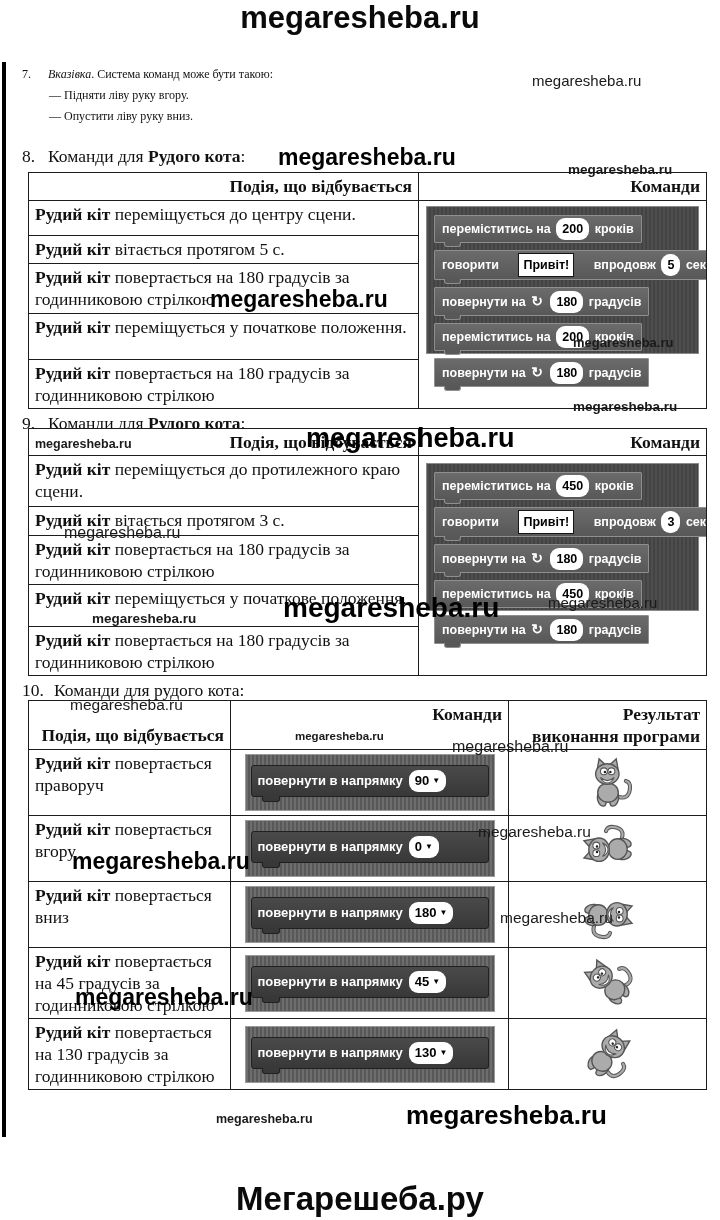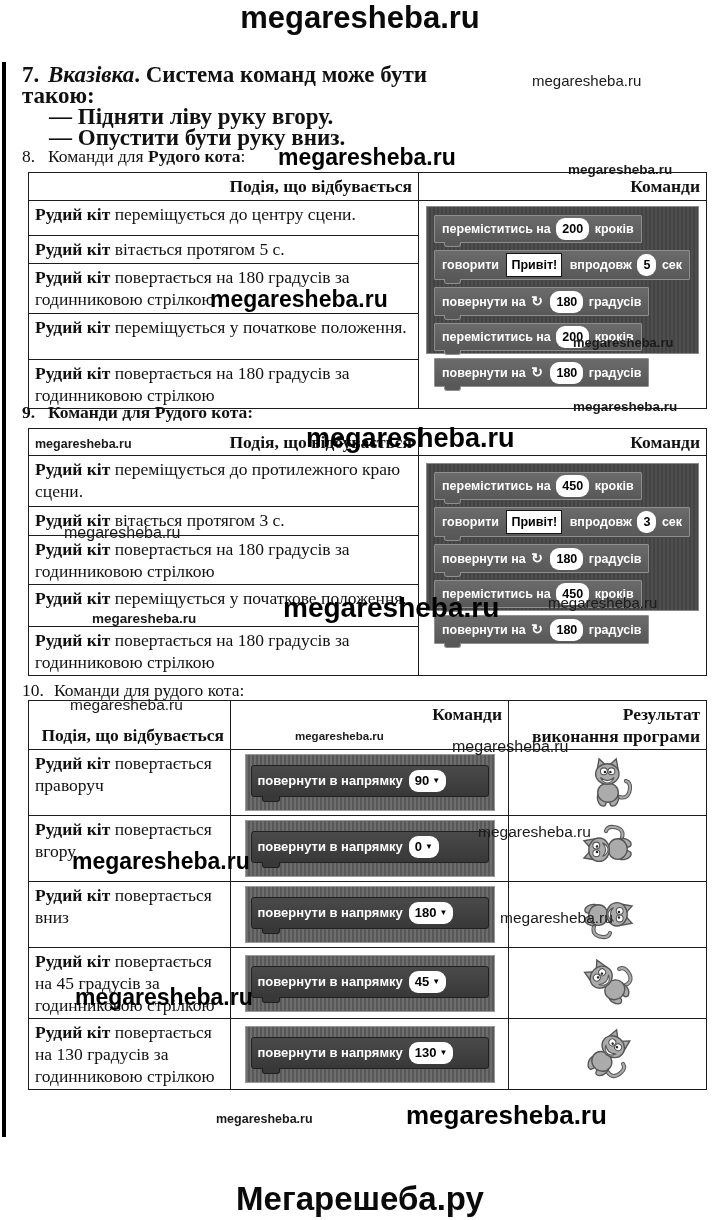--- a/index.html
+++ b/index.html
@@ -13,21 +13,21 @@
              font-family:"Liberation Sans",sans-serif;font-weight:bold;font-size:33px;color:#0a0a0a;}
 
   .vline{position:absolute;left:2px;top:62px;width:4px;height:1075px;background:#000;}
 
   
   .wm{position:absolute;font-family:"Liberation Sans",sans-serif;color:#1a1a1a;white-space:nowrap;z-index:30;}
   .wm-b{font-weight:bold;color:#000;}
   .wm-s{font-weight:600;}
 
   
-  .sec7{position:absolute;left:22px;top:64px;width:480px;font-size:23px;line-height:21px;font-weight:bold;}
+  .sec7{position:absolute;left:22px;top:64px;width:480px;font-size:12px;line-height:21px;}
   .num{display:inline-block;width:26px;}
   .bullets{margin-left:27px;}
   .it{font-style:italic;}
   .item-title{position:absolute;left:22px;font-size:17.5px;}
 
   
   table{border-collapse:collapse;table-layout:fixed;position:absolute;background:#fff;}
   .t89{left:28px;width:678px;}
   .t89 td,.t89 th,.t10 td,.t10 th{border:1.5px solid #1c1c1c;font-size:17.5px;
        padding:2px 6px;vertical-align:top;overflow:hidden;line-height:22px;}
@@ -40,21 +40,21 @@
           border:1px solid #8a8a8a;}
   .sb{position:relative;display:block;width:max-content;max-width:262px;
       background:linear-gradient(#6b6b6b,#585858);border:1px solid #8f8f8f;border-radius:1px;
       color:#fff;font-family:"Liberation Sans",sans-serif;font-weight:bold;font-size:12.5px;
       padding:2px 7px;margin:0 0 7px 2px;white-space:nowrap;}
   .sb::after{content:"";position:absolute;left:9px;bottom:-5px;width:15px;height:4px;
       background:#585858;border:1px solid #8f8f8f;border-top:none;border-radius:0 0 3px 3px;}
   .pill{display:inline-block;background:#fff;color:#000;border-radius:9px;
         padding:0 6px;margin:0 2px;font-weight:bold;}
   .saybox{display:inline-block;background:#fff;color:#000;border:1.5px solid #151515;
-          padding:0 4px;margin:0 4px;}
+          padding:0 4px;margin:0 16px;}
   .ticon{margin:0 2px;font-size:14px;}
 
   
   .t10{left:28px;width:678px;}
   .t10 .c2,.t10 .c3{text-align:center;vertical-align:middle;}
   .t10 .hdr1{vertical-align:bottom;padding-bottom:3px;}
   .simg10{width:238px;margin:2px auto;position:relative;
           background:repeating-linear-gradient(90deg,#6d6d6d 0 2px,#585858 2px 4px);
           border:1px solid #9a9a9a;padding:10px 5px 13px 5px;text-align:right;}
   .bar10{position:relative;background:linear-gradient(#4a4a4a,#383838);border:1px solid #202020;
@@ -92,21 +92,21 @@
 
 <div class="page">
 
   <div class="topbrand">megaresheba.ru</div>
   <div class="vline"></div>
 
   <div class="sec7">
     <div><span class="num">7.</span><span class="it">Вказівка</span><span>. Система команд може бути такою:</span></div>
     <div class="bullets">
       <div>— Підняти ліву руку вгору.</div>
-      <div>— Опустити бути руку вниз.</div>
+      <div>— Опустити ліву руку вниз.</div>
     </div>
   </div>
 
   <div class="item-title" style="top:146px;"><span class="num">8.</span><span>Команди для </span><b>Рудого кота</b><span>:</span></div>
 
   <table class="t89" style="top:172px;">
     <colgroup>
         <col style="width:390px">
         <col style="width:288px">
       </colgroup>
@@ -135,21 +135,21 @@
         </tr>
     <tr style="height:46px">
           <td><span class="evb">Рудий кіт</span><span> переміщується у початкове положення.</span></td>
         </tr>
     <tr style="height:38px">
           <td><span class="evb">Рудий кіт</span><span> повертається на 180 градусів за годинниковою стрілкою</span></td>
         </tr>
   </tbody>
     </table>
 
-  <div class="item-title" style="top:402px;font-weight:bold;"><span class="num">9.</span><span>Команди для </span><b>Рудого кота</b><span>:</span></div>
+  <div class="item-title" style="top:413px;"><span class="num">9.</span><span>Команди для </span><b>Рудого кота</b><span>:</span></div>
 
   <table class="t89" style="top:428px;">
     <colgroup>
         <col style="width:390px">
         <col style="width:288px">
       </colgroup>
     <tbody>
         <tr style="height:27px">
       <th>Подія, що відбувається</th>
       <th>Команди</th>

